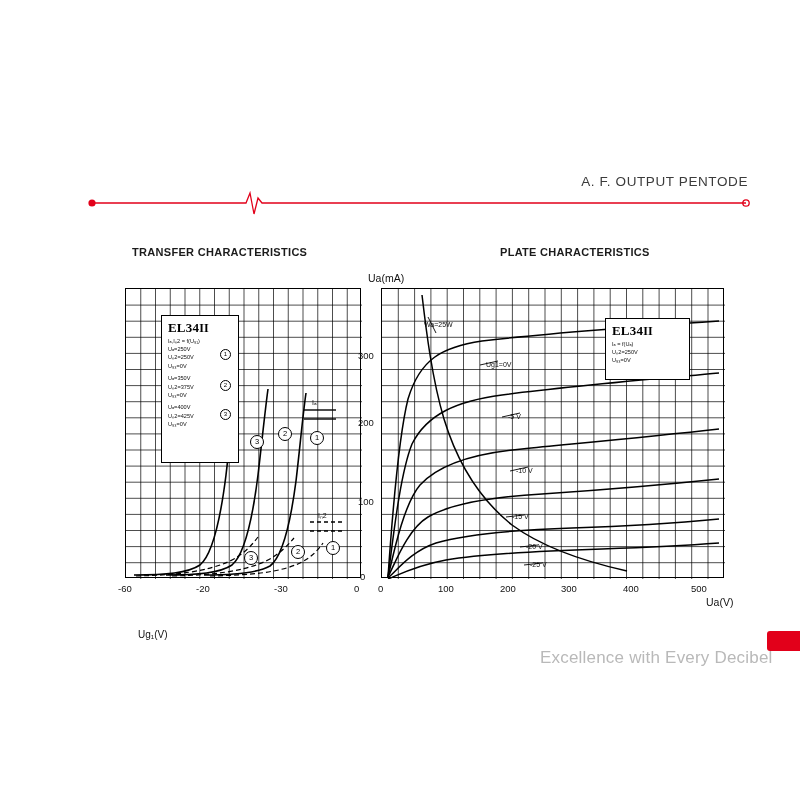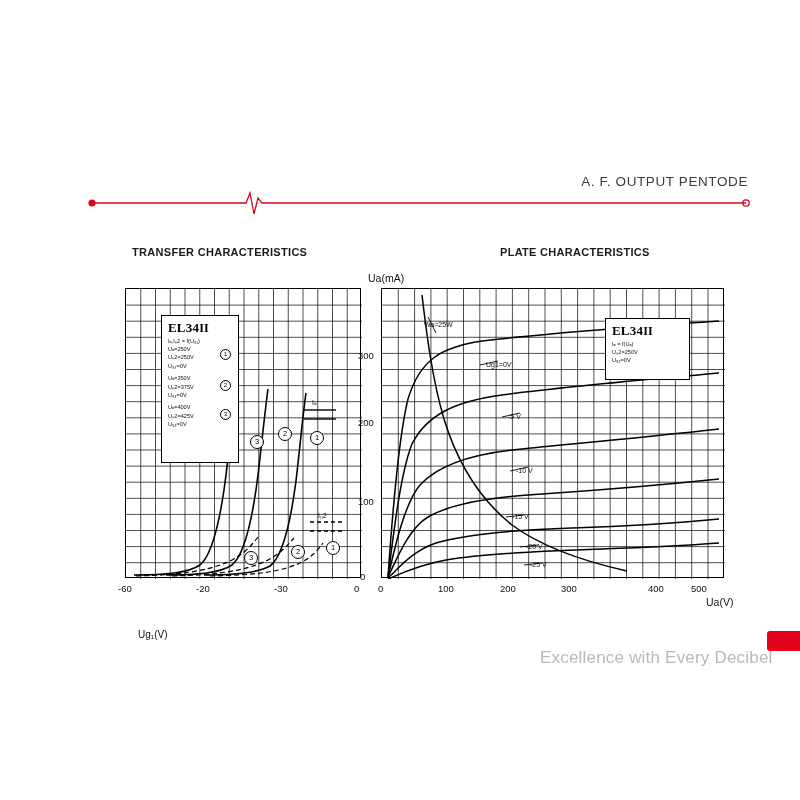--- a/index.html
+++ b/index.html
@@ -392,20 +392,20 @@
         <line x1="142" y1="276" x2="160" y2="274"></line>
         <line x1="46" y1="28" x2="54" y2="44"></line>
       </g>
     </svg>
   </div>
 
   <div class="ticklabel" style="left:378px; top:583px;">0</div>
   <div class="ticklabel" style="left:438px; top:583px;">100</div>
   <div class="ticklabel" style="left:500px; top:583px;">200</div>
   <div class="ticklabel" style="left:561px; top:583px;">300</div>
-  <div class="ticklabel" style="left:623px; top:583px;margin-left:25px;">400</div>
+  <div class="ticklabel" style="left:623px; top:583px;">400</div>
   <div class="ticklabel" style="left:685px; top:583px;margin-left:6px;">500</div>
 
   <div class="footer-bar"></div>
   <div class="footer-text">Excellence with Every Decibel</div>
   <div class="footer-red"></div>
 
 </div>
 
 </body></html>

